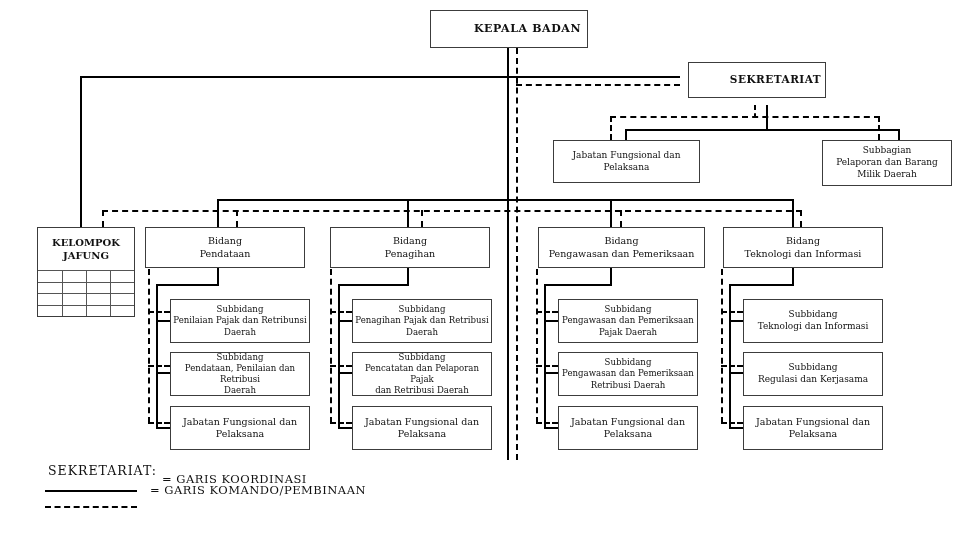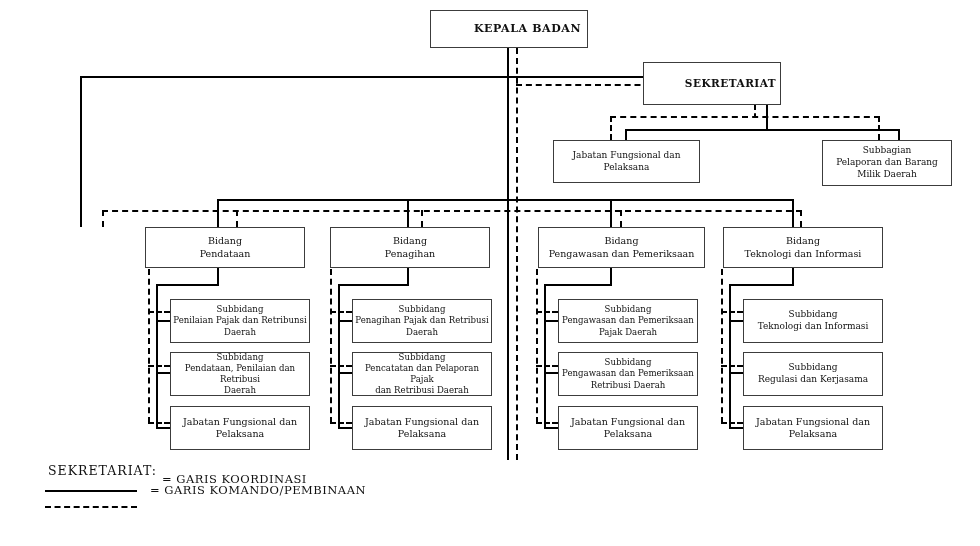--- a/index.html
+++ b/index.html
@@ -102,29 +102,51 @@
   <div class="hd" style="left:536px;top:311px;width:22px;"></div>
   <div class="hd" style="left:536px;top:365px;width:22px;"></div>
   <div class="hd" style="left:536px;top:422px;width:22px;"></div>
   <div class="vd" style="left:721px;top:269px;height:154px;"></div>
   <div class="hd" style="left:721px;top:311px;width:22px;"></div>
   <div class="hd" style="left:721px;top:365px;width:22px;"></div>
   <div class="hd" style="left:721px;top:422px;width:22px;"></div>
 
   <div class="box b kepala" style="left:430px;top:10px;width:158px;height:38px;">KEPALA BADAN</div>
 
-  <div class="box b sek" style="left:643px;top:62px;width:138px;height:43px;">SEKRETARIAT</div>
+  <div class="box b sek" style="left:688px;top:62px;width:138px;height:36px;">SEKRETARIAT</div>
 
   <div class="box" style="left:553px;top:140px;width:147px;height:43px;font-size:9px;">Jabatan Fungsional dan
 Pelaksana</div>
 
   <div class="box" style="left:822px;top:140px;width:130px;height:46px;font-size:9px;">Subbagian
 Pelaporan dan Barang
 Milik Daerah</div>
 
+  <div class="jafung" style="left:37px;top:227px;width:98px;height:90px;">
+    <div class="jafung-label">KELOMPOK
+JAFUNG</div>
+    <div class="jafung-grid">
+      <div></div>
+        <div></div>
+        <div></div>
+        <div></div>
+      <div></div>
+        <div></div>
+        <div></div>
+        <div></div>
+      <div></div>
+        <div></div>
+        <div></div>
+        <div></div>
+      <div></div>
+        <div></div>
+        <div></div>
+        <div></div>
+    </div>
+  </div>
 
   <div class="box bidang" style="left:145px;top:227px;width:160px;height:41px;">Bidang
 Pendataan</div>
   <div class="box bidang" style="left:330px;top:227px;width:160px;height:41px;">Bidang
 Penagihan</div>
   <div class="box bidang" style="left:538px;top:227px;width:167px;height:41px;">Bidang
 Pengawasan dan Pemeriksaan</div>
   <div class="box bidang" style="left:723px;top:227px;width:160px;height:41px;">Bidang
 Teknologi dan Informasi</div>
 

